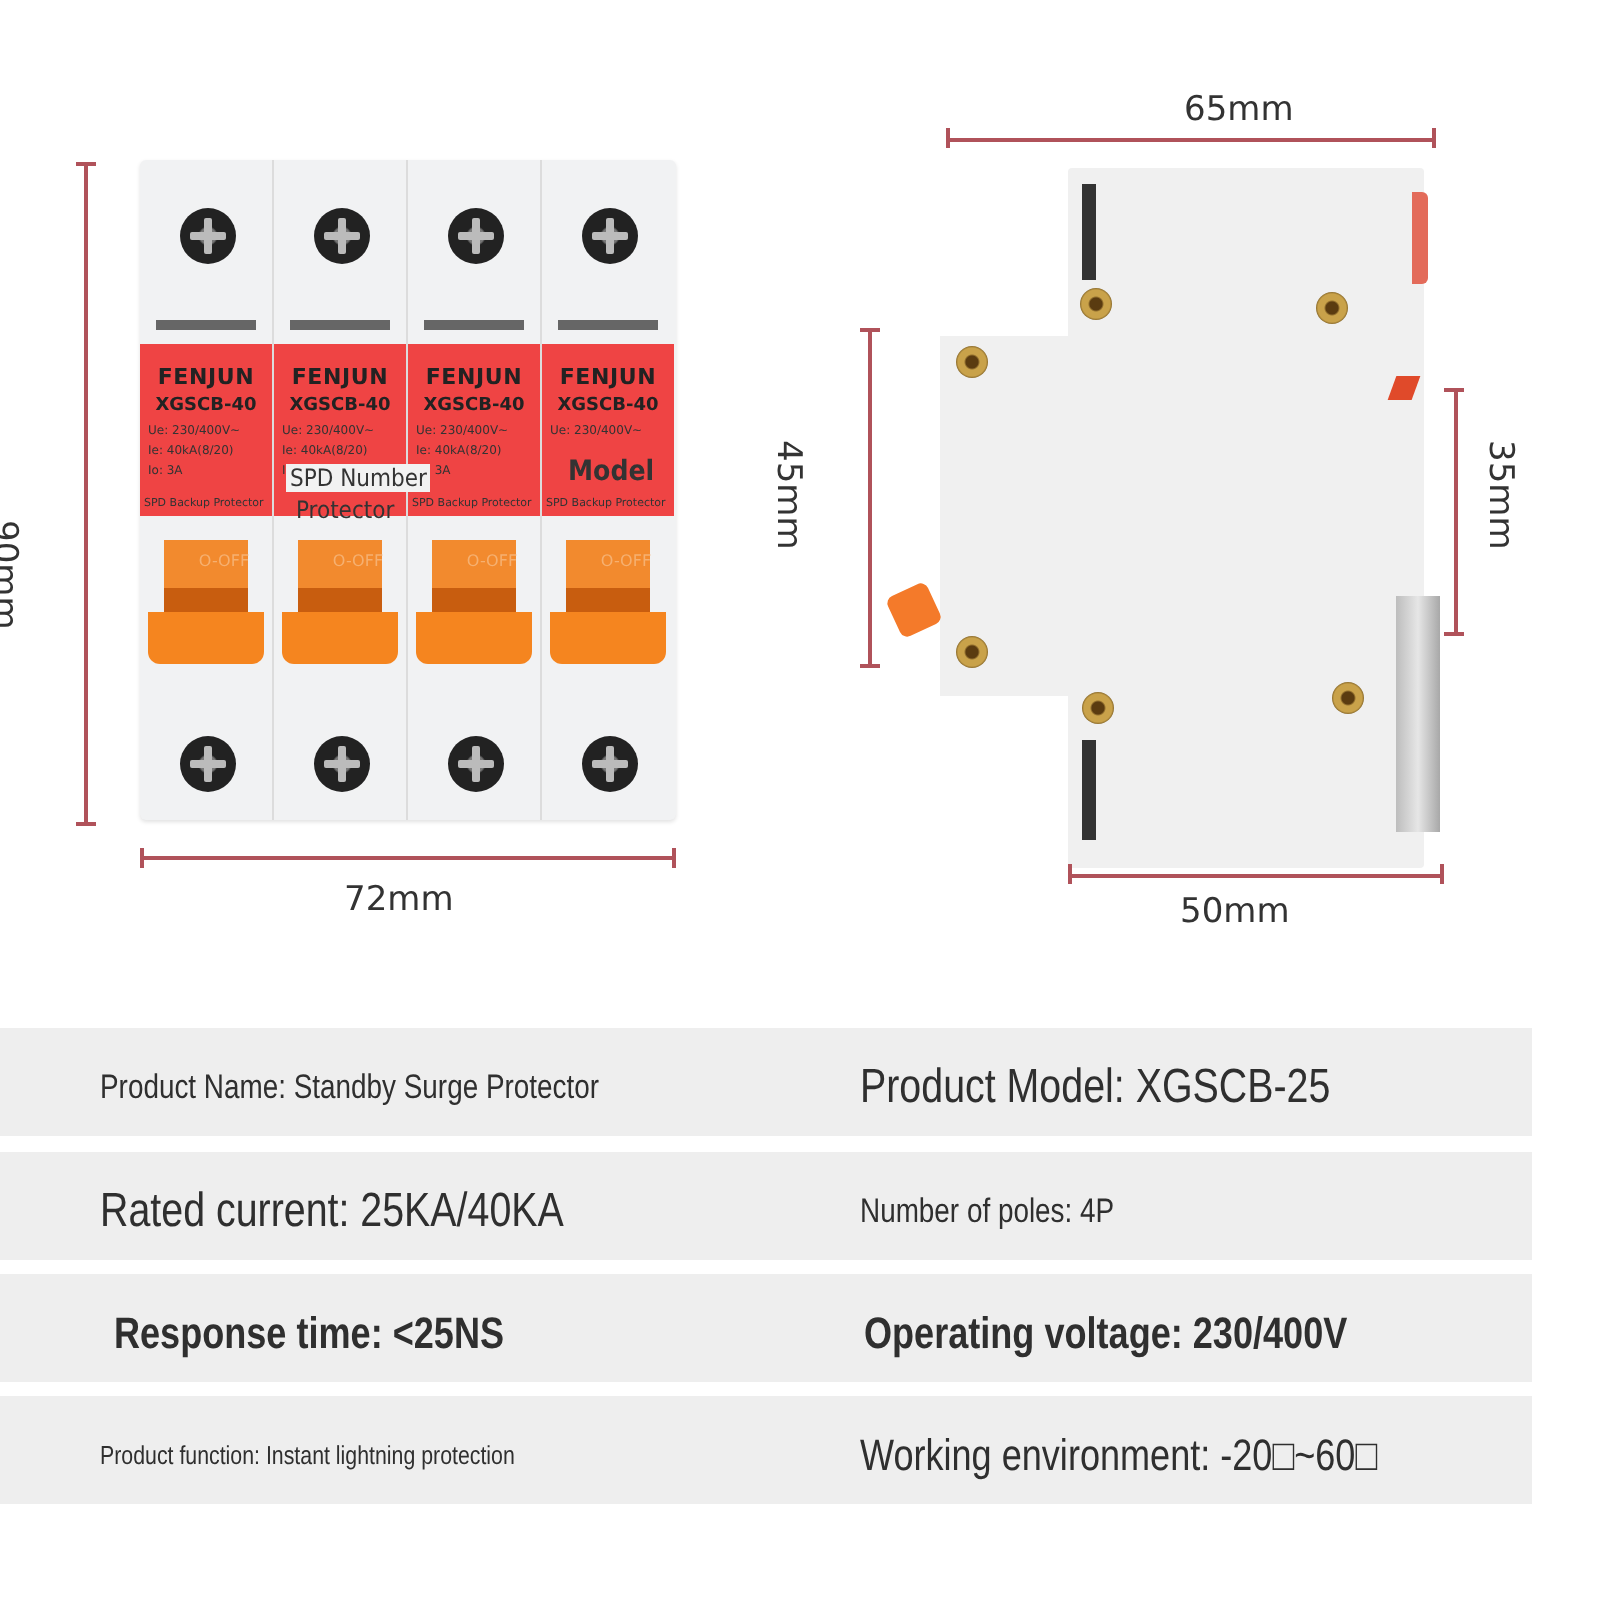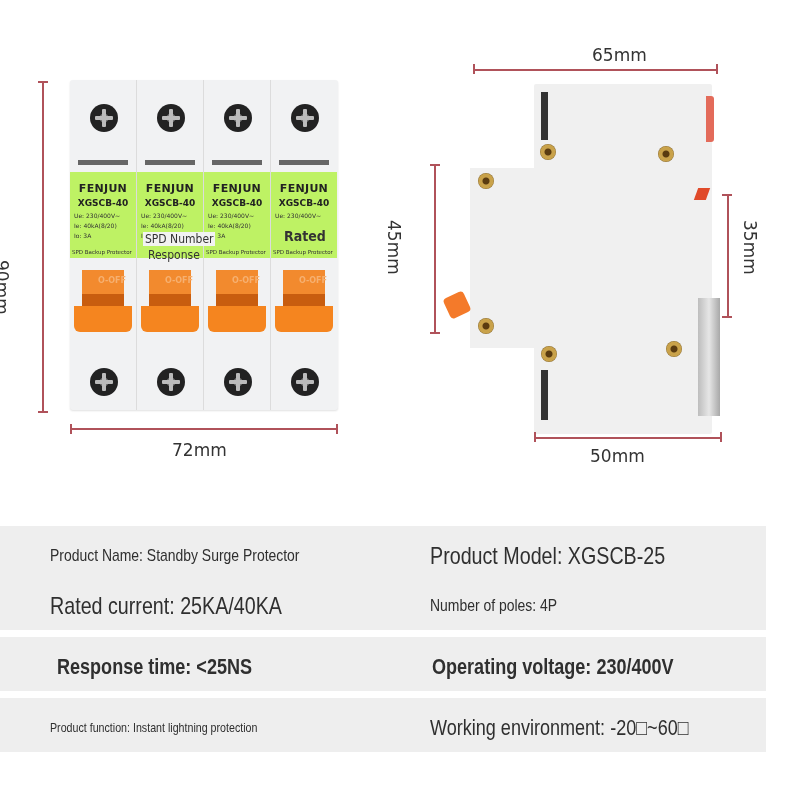--- a/index.html
+++ b/index.html
@@ -12,28 +12,28 @@
   .tick-h{position:absolute;height:2px;width:10px;background:#b0525a;}
 
   
   .front{position:absolute;left:70px;top:80px;width:268px;height:330px;background:#f1f2f3;border-radius:3px;box-shadow:0 1px 2px rgba(0,0,0,.12);}
   .pole{position:absolute;top:0;width:66px;height:330px;border-right:1px solid #dcdcdc;}
   .pole:last-child{border-right:none;}
   .screw{position:absolute;left:20px;width:28px;height:28px;border-radius:50%;background:radial-gradient(circle at 50% 50%,#777 0 4px,#222 5px 14px);}
   .screw::before,.screw::after{content:"";position:absolute;left:12px;top:5px;width:4px;height:18px;background:#bbb;border-radius:1px;}
   .screw::after{transform:rotate(90deg);}
   .slot{position:absolute;left:8px;top:80px;width:50px;height:5px;background:#666;}
-  .label-panel{position:absolute;top:92px;left:0;width:66px;height:86px;background:#bef264;}
+  .label-panel{position:absolute;top:92px;left:0;width:66px;height:86px;background:#ef4444;}
   .brand{position:absolute;top:10px;left:0;width:66px;text-align:center;font-size:11px;font-weight:bold;color:#222;letter-spacing:.3px;}
   .model{position:absolute;top:26px;left:0;width:66px;text-align:center;font-size:9px;font-weight:bold;color:#222;}
   .spec{position:absolute;left:4px;font-size:6px;color:#333;white-space:nowrap;}
   .spd{position:absolute;top:77px;left:2px;font-size:5.5px;color:#333;white-space:nowrap;}
   .handle{position:absolute;top:190px;left:4px;width:58px;height:62px;}
   .handle-top{position:absolute;left:8px;top:0;width:42px;height:40px;background:#f28a2e;}
-  .handle-top span{position:absolute;top:6px;left:0;width:60px;text-align:center;font-size:8px;color:#f6b070;font-weight:bold;}
+  .handle-top span{position:absolute;top:6px;left:0;width:60px;text-align:center;font-size:8px;color:#f6b070;font-weight:normal;}
   .handle-dark{position:absolute;left:8px;top:24px;width:42px;height:16px;background:#c85d0f;}
   .handle-bot{position:absolute;left:0;top:36px;width:58px;height:26px;background:#f5851f;border-radius:0 0 6px 6px;}
   .overlay-text{position:absolute;font-family:"DejaVu Sans Condensed","DejaVu Sans",sans-serif;color:#333;font-size:12px;}
 
   
   .side-body{position:absolute;background:#f0f0f0;}
   .rivet{position:absolute;width:16px;height:16px;border-radius:50%;background:radial-gradient(circle,#5a3b10 0 3px,#c9a24a 4px 7px,#8a6a2a 8px);}
   .rail-clip{position:absolute;background:linear-gradient(90deg,#bdbdbd,#e6e6e6,#a8a8a8);}
 
   
@@ -124,22 +124,22 @@
             <span>O-OFF</span>
           </div>
         <div class="handle-dark"></div>
         <div class="handle-bot"></div>
       </div>
       <div class="screw" style="top:288px;"></div>
     </div>
   </div>
 
   <div class="overlay-text" style="left:143px;top:232px;background:#f2f2f2;padding:0 2px;">SPD Number</div>
-  <div class="overlay-text" style="left:148px;top:248px;">Response</div>
-  <div class="overlay-text" style="left:284px;top:228px;font-size:14px;font-weight:bold;">Rated</div>
+  <div class="overlay-text" style="left:148px;top:248px;">Protector</div>
+  <div class="overlay-text" style="left:284px;top:228px;font-size:14px;font-weight:bold;">Model</div>
 
   <div class="tick-v" style="left:70px;top:424px;"></div>
   <div class="hline" style="left:70px;top:428px;width:268px;"></div>
   <div class="tick-v" style="left:336px;top:424px;"></div>
   <div class="dim-text" style="left:172px;top:440px;">72mm</div>
 </div>
 
 <div>
   <div class="dim-text" style="left:572px;top:45px;margin-left:20px;">65mm</div>
   <div class="tick-v" style="left:473px;top:64px;"></div>
@@ -171,21 +171,21 @@
   <div class="tick-h" style="left:722px;top:316px;"></div>
   <div class="dim-text" style="left:760px;top:220px;transform:rotate(90deg);transform-origin:left top;">35mm</div>
 
   <div class="tick-v" style="left:534px;top:432px;"></div>
   <div class="hline" style="left:534px;top:437px;width:188px;"></div>
   <div class="tick-v" style="left:720px;top:432px;"></div>
   <div class="dim-text" style="left:590px;top:446px;">50mm</div>
 </div>
 
 <div>
-  <div class="row" style="top:514px;margin-top:12px;">
+  <div class="row" style="top:514px;">
     <div class="cell" style="left:50px;top:20px;font-size:17px;transform:scaleX(.82);">Product Name: Standby Surge Protector</div>
     <div class="cell" style="left:430px;top:16px;font-size:24px;transform:scaleX(.82);">Product Model: XGSCB-25</div>
   </div>
   <div class="row" style="top:576px;">
     <div class="cell" style="left:50px;top:16px;font-size:24px;transform:scaleX(.82);">Rated current: 25KA/40KA</div>
     <div class="cell" style="left:430px;top:20px;font-size:17px;transform:scaleX(.82);">Number of poles: 4P</div>
   </div>
   <div class="row" style="top:637px;font-weight:bold;">
     <div class="cell" style="left:57px;top:17px;font-size:22px;transform:scaleX(.82);">Response time: &lt;25NS</div>
     <div class="cell" style="left:432px;top:17px;font-size:22px;transform:scaleX(.82);">Operating voltage: 230/400V</div>

